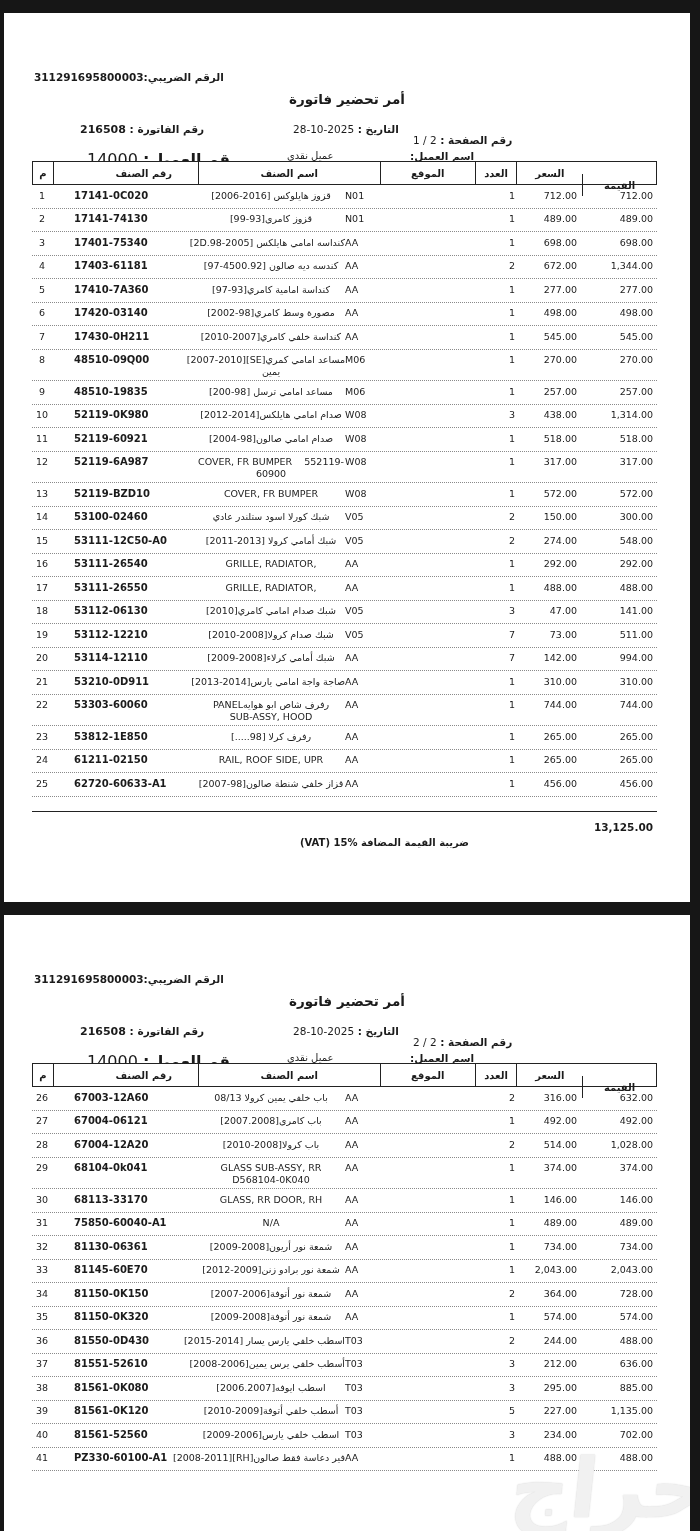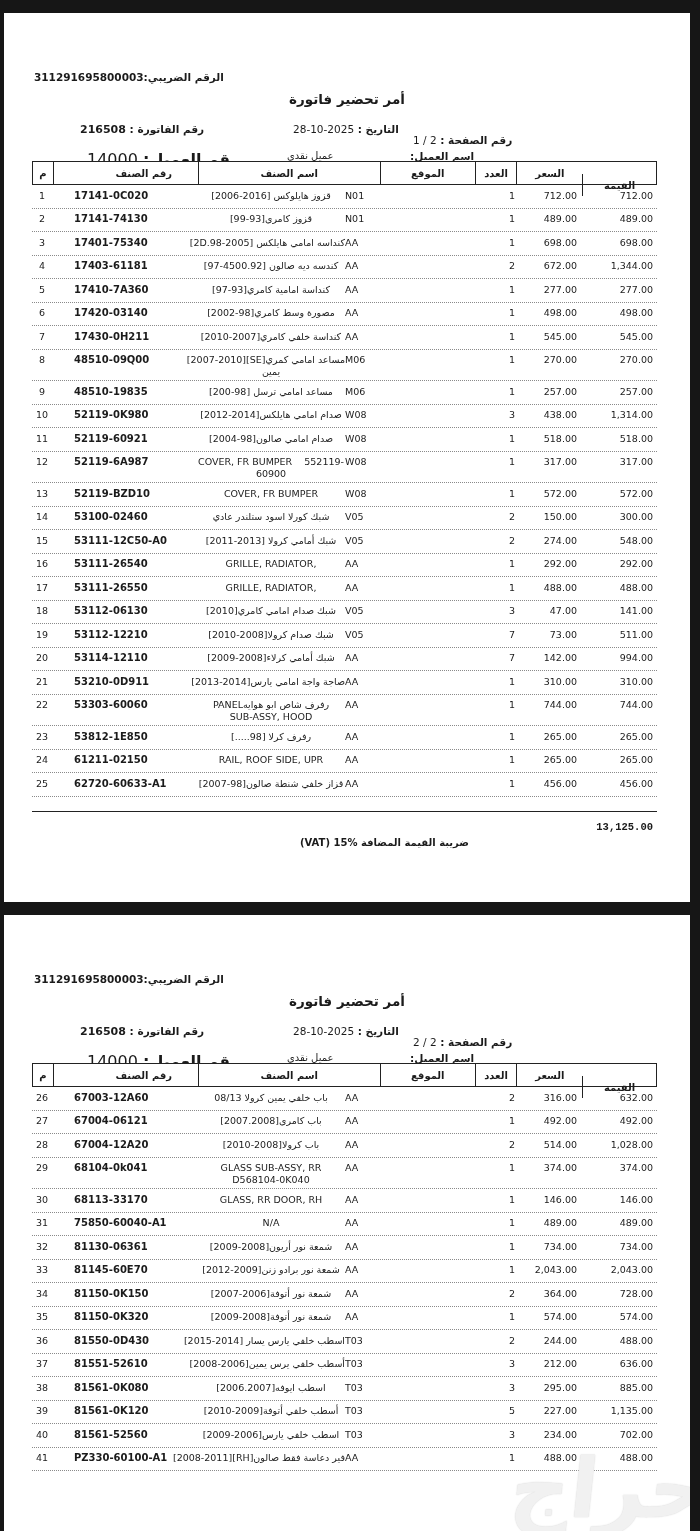--- a/index.html
+++ b/index.html
@@ -48,21 +48,21 @@
   .td{box-sizing:border-box;line-height:12px;}
   .c-seq{width:20px;text-align:center;}
   .c-part{width:145px;text-align:left;padding-left:22px;font-weight:bold;font-size:10px;}
   .c-name{width:148px;text-align:center;white-space:pre;}
   .c-loc{width:40px;}
   .c-qty{width:132px;text-align:right;padding-right:2px;}
   .c-price{width:66px;text-align:right;padding-right:6px;}
   .c-val{width:74px;text-align:right;padding-right:4px;}
 
   .solid-end{border-top:1.5px solid #222;margin-top:14px;width:625px;}
-  .total-row{margin-top:9px;text-align:right;padding-right:4px;font-weight:bold;font-size:10.5px;font-family:Liberation Mono, monospace;}
+  .total-row{margin-top:9px;text-align:right;padding-right:4px;font-weight:bold;font-size:10.5px;}
   .vat-row{margin-top:4px;text-align:center;padding-left:80px;direction:rtl;
            font-weight:bold;font-size:10px;}
 
   .wm{position:absolute;right:-18px;bottom:2px;font-size:82px;font-weight:bold;
       color:#f1f1f1;text-shadow:0 0 1px #dcdcdc, 0 0 2px #e6e6e6;
       transform:skewX(-6deg);letter-spacing:-4px;line-height:80px;}
 </style>
 </head>
 <body>
 

